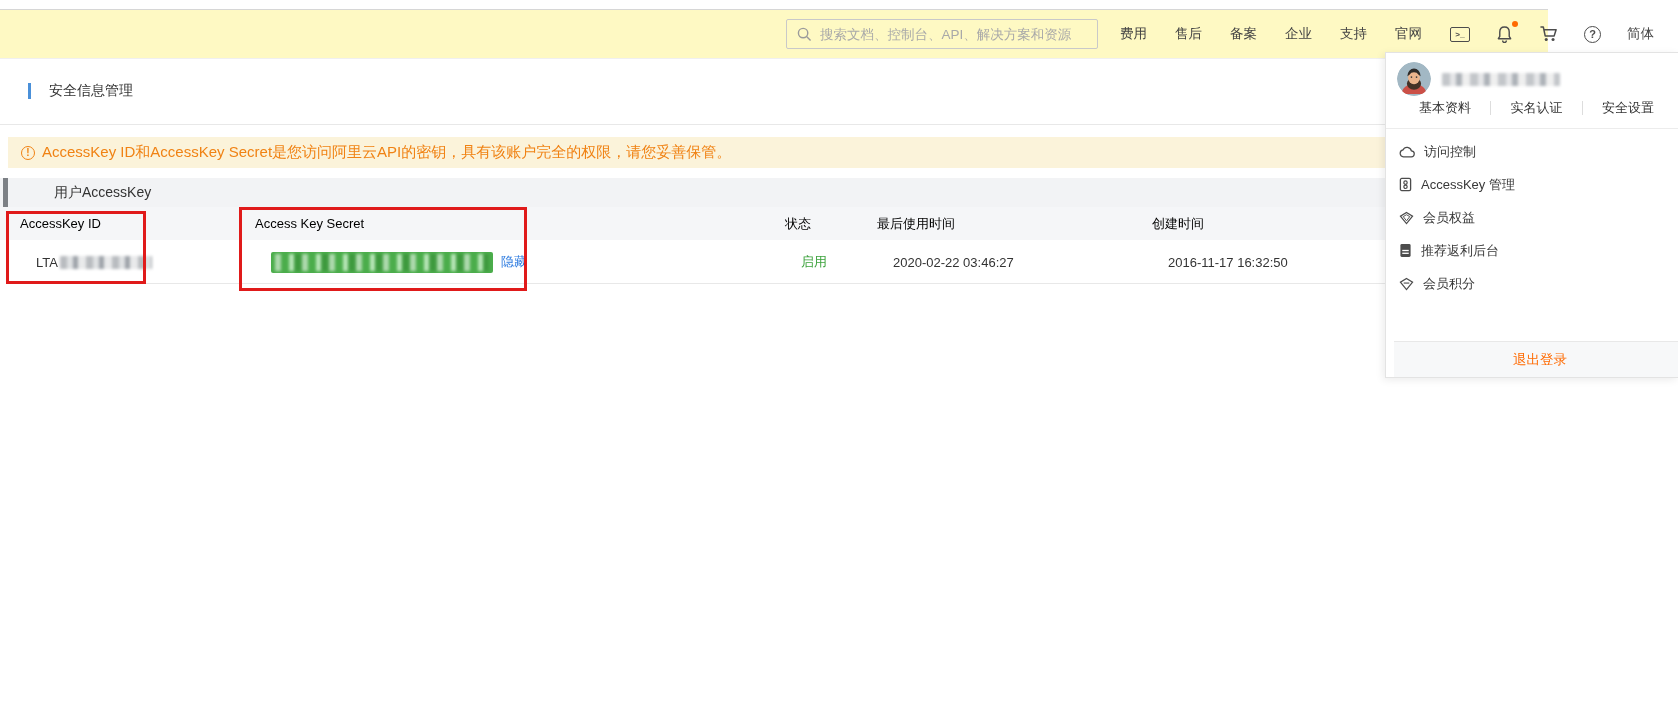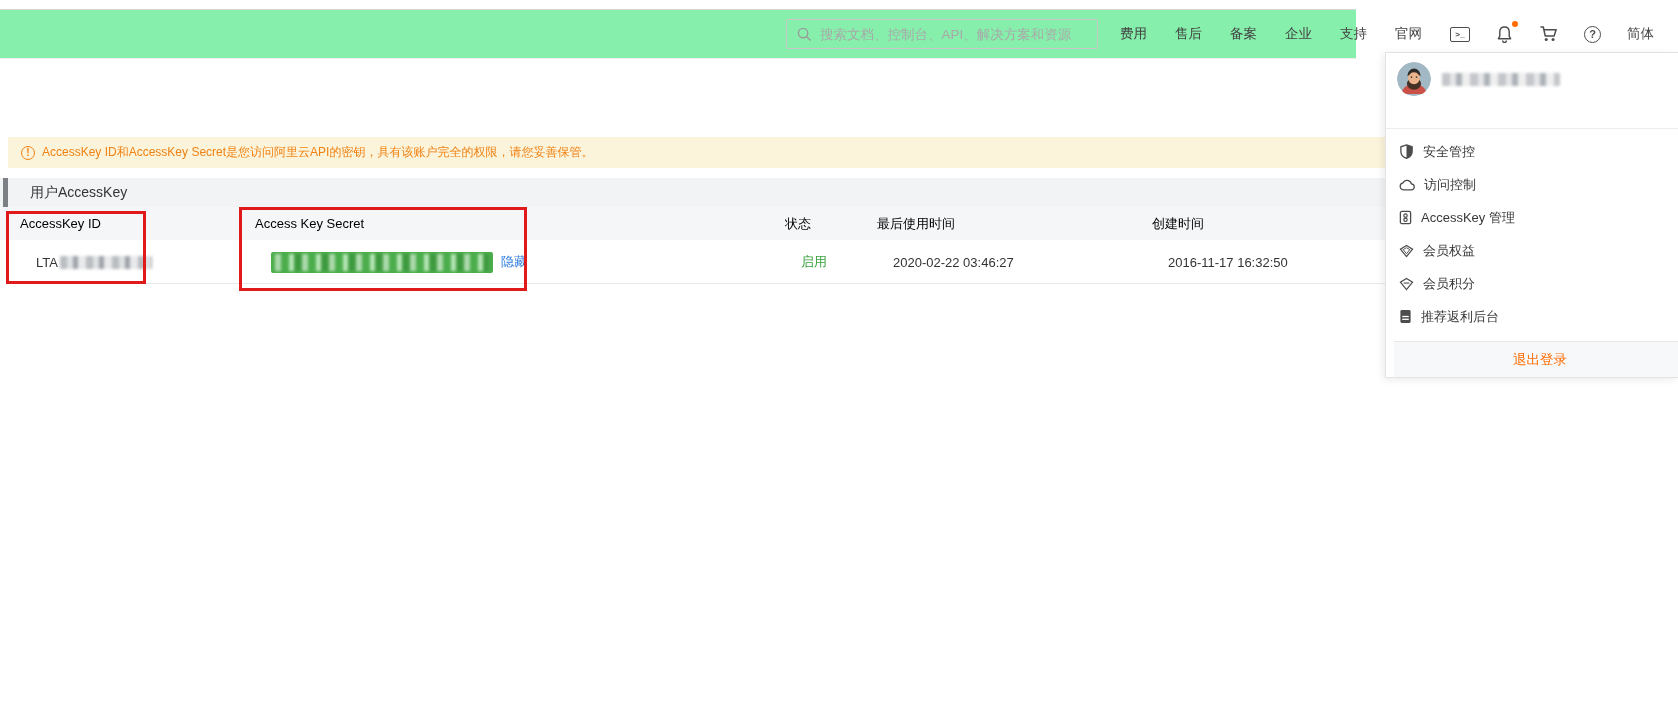--- a/index.html
+++ b/index.html
@@ -1,22 +1,22 @@
 <!DOCTYPE html>
 <html><head>
 <meta charset="utf-8">
 <style>
   * { margin:0; padding:0; box-sizing:border-box; }
   html,body { width:1678px; height:712px; background:#fff; overflow:hidden;
               font-family:"Liberation Sans","DejaVu Sans",sans-serif; }
   .screen { position:relative; width:1678px; height:712px; background:#fff; }
 
   
-  .topbar { position:absolute; left:0; top:9px; width:1356px; height:50px;
-            background:#86efac; border-top:1px solid #d6d6d6; border-bottom:1px solid #f0f0f0; }
+  .topbar { position:absolute; left:0; top:9px; width:1548px; height:50px;
+            background:#fef9c3; border-top:1px solid #d6d6d6; border-bottom:1px solid #f0f0f0; }
   .topbar-inner { position:absolute; left:786px; top:0; height:100%; display:flex; align-items:center; }
   .search-box { width:312px; height:30px; border:1px solid #c9c9c9; border-radius:2px;
                 display:flex; align-items:center; padding:0 10px; margin-right:22px; }
   .search-box svg { flex:0 0 auto; margin-right:8px; }
   .search-input { border:none; outline:none; flex:1; font-size:13.5px; color:#555; background:transparent; }
   .search-input::placeholder { color:#a9a9a9; }
   .nav-item { font-size:13.5px; color:#434343; margin-right:28px; white-space:nowrap; cursor:pointer; }
   .icon-btn { position:relative; margin-right:26px; display:flex; align-items:center; cursor:pointer; }
   .term-box { width:20px; height:15px; border:1.5px solid #4c4c4c; border-radius:2px;
               font-family:"Liberation Mono","DejaVu Sans Mono",monospace; font-size:8px; color:#4c4c4c;
@@ -32,24 +32,24 @@
                     border-bottom:1px solid #e8e8e8; }
   .page-title { position:absolute; left:28px; top:22px; display:flex; align-items:center; }
   .title-bar { width:3px; height:16px; background:#4a90d9; margin-right:18px; }
   .page-title span { font-size:14px; color:#333; }
 
   .alert-banner { position:absolute; left:8px; top:137px; width:1670px; height:31px;
                   background:#fbf3da; display:flex; align-items:center; padding-left:13px; }
   .alert-icon { width:14px; height:14px; border:1px solid #f08213; border-radius:50%; color:#f08213;
                 font-size:10px; font-weight:bold; display:flex; align-items:center; justify-content:center;
                 margin-right:7px; flex:0 0 auto; }
-  .alert-text { font-size:12px; color:#f08213; }
+  .alert-text { font-size:15px; color:#f08213; }
 
   .section-band { position:absolute; left:0; top:178px; width:1678px; height:29px;
-                  background:#f2f3f5; display:flex; align-items:center; }
+                  background:#f2f3f5; display:flex; align-items:center;gap:24px; }
   .section-accent { width:5px; height:29px; background:#7c8085; margin-left:3px; }
   .section-title { font-size:14px; color:#333; margin-left:22px; }
 
   .table-header { position:absolute; left:0; top:207px; width:1678px; height:33px; background:#f5f6f8; }
   .table-row { position:absolute; left:16px; top:240px; width:1678px; height:44px; background:#fff;
                border-bottom:1px solid #e8e8e8; }
   .th { position:absolute; top:0; height:33px; line-height:33px; font-size:13px; color:#000000; }
   .td { position:absolute; top:0; height:44px; display:flex; align-items:center; font-size:13px; color:#333; }
   .col-id { left:20px; } .col-secret { left:255px; } .col-status { left:785px; }
   .col-used { left:860px;margin-left:17px; } .col-created { left:1152px; }
@@ -132,20 +132,26 @@
         </svg>
       </span>
       <span class="icon-btn">
         <span class="help-circle">?</span>
       </span>
       <span class="nav-item lang">简体</span>
 
     </div>
   </div>
 
+  <div class="page-title-row">
+    <div class="page-title">
+      <span class="title-bar"></span>
+      <span>安全信息管理</span>
+    </div>
+  </div>
 
   <div class="alert-banner">
     <span class="alert-icon">!</span>
     <span class="alert-text">AccessKey ID和AccessKey Secret是您访问阿里云API的密钥，具有该账户完全的权限，请您妥善保管。</span>
   </div>
 
   <div class="section-band">
     <span class="section-accent"></span>
     <span class="section-title">用户AccessKey</span>
   </div>
@@ -184,30 +190,30 @@
           <circle cx="18" cy="18" r="18" fill="#a2b8c4"></circle>
           <path d="M5 34 a13 11 0 0 1 26 0 z" fill="#cb5047"></path>
           <ellipse cx="18" cy="23" rx="7.5" ry="6.5" fill="#443227"></ellipse>
           <ellipse cx="18" cy="16.5" rx="6.3" ry="7" fill="#ecb48c"></ellipse>
           <path d="M11 15 a7 8 0 0 1 14 0 l-2.2 -1.5 a5.5 5 0 0 0 -9.6 0 z" fill="#2f2b28"></path>
           <circle cx="15.3" cy="16" r="0.9" fill="#3a3a3a"></circle>
             <circle cx="20.7" cy="16" r="0.9" fill="#3a3a3a"></circle>
         </svg>
       </span>
       <span class="dd-name blob blob-name"></span>
+      <div class="dd-links">
+        <span class="dd-link">基本资料</span>
+        <span class="dd-sep"></span>
+        <span class="dd-link">实名认证</span>
+        <span class="dd-sep"></span>
+        <span class="dd-link">安全设置</span>
+      </div>
     </div>
 
     <div class="dd-menu">
-      <div class="dd-item">
-        <svg width="15" height="15" viewBox="0 0 16 16">
-          <path d="M8 1 L14 3 V8 C14 11.8 11.2 14.2 8 15.2 C4.8 14.2 2 11.8 2 8 V3 Z" fill="none" stroke="#4c4c4c" stroke-width="1.4"></path>
-          <path d="M8 1 L14 3 V8 C14 11.8 11.2 14.2 8 15.2 Z" fill="#4c4c4c"></path>
-        </svg>
-        <span class="lbl">安全管控</span>
-      </div>
       <div class="dd-item">
         <svg width="16" height="14" viewBox="0 0 18 14">
           <path d="M5 12.5 a4 4 0 0 1 -0.5 -7.9 a5 5 0 0 1 9.4 1 a3.4 3.4 0 0 1 -0.4 6.9 Z" fill="none" stroke="#4c4c4c" stroke-width="1.4"></path>
         </svg>
         <span class="lbl">访问控制</span>
       </div>
       <div class="dd-item">
         <svg width="13" height="15" viewBox="0 0 14 16">
           <rect x="1.5" y="1.5" width="11" height="13" rx="1.5" fill="none" stroke="#4c4c4c" stroke-width="1.4"></rect>
           <circle cx="7" cy="6" r="1.8" fill="none" stroke="#4c4c4c" stroke-width="1.3"></circle>
@@ -216,34 +222,34 @@
         <span class="lbl">AccessKey 管理</span>
       </div>
       <div class="dd-item">
         <svg width="15" height="14" viewBox="0 0 16 15">
           <path d="M8 1.5 L14.5 5.5 L8 13.5 L1.5 5.5 Z" fill="none" stroke="#4c4c4c" stroke-width="1.3"></path>
           <path d="M8 4 L11.5 6 L8 10.5 L4.5 6 Z" fill="none" stroke="#4c4c4c" stroke-width="1"></path>
         </svg>
         <span class="lbl">会员权益</span>
       </div>
       <div class="dd-item">
-        <svg width="15" height="14" viewBox="0 0 16 15">
-          <path d="M8 1.5 L14.5 5.5 L8 13.5 L1.5 5.5 Z" fill="none" stroke="#4c4c4c" stroke-width="1.3"></path>
-          <line x1="5" y1="6.5" x2="11" y2="6.5" stroke="#4c4c4c" stroke-width="1.2"></line>
-        </svg>
-        <span class="lbl">会员积分</span>
-      </div>
-      <div class="dd-item">
         <svg width="13" height="15" viewBox="0 0 14 16">
           <rect x="1.5" y="1" width="11" height="14" rx="1.5" fill="#4c4c4c"></rect>
           <line x1="3.5" y1="8" x2="10.5" y2="8" stroke="#fff" stroke-width="1.4"></line>
           <line x1="3.5" y1="11" x2="10.5" y2="11" stroke="#fff" stroke-width="1.4"></line>
         </svg>
         <span class="lbl">推荐返利后台</span>
       </div>
+      <div class="dd-item">
+        <svg width="15" height="14" viewBox="0 0 16 15">
+          <path d="M8 1.5 L14.5 5.5 L8 13.5 L1.5 5.5 Z" fill="none" stroke="#4c4c4c" stroke-width="1.3"></path>
+          <line x1="5" y1="6.5" x2="11" y2="6.5" stroke="#4c4c4c" stroke-width="1.2"></line>
+        </svg>
+        <span class="lbl">会员积分</span>
+      </div>
     </div>
 
     <div class="dd-footer">
       <span class="logout">退出登录</span>
     </div>
   </div>
 
 </div>
 
 </body></html>

